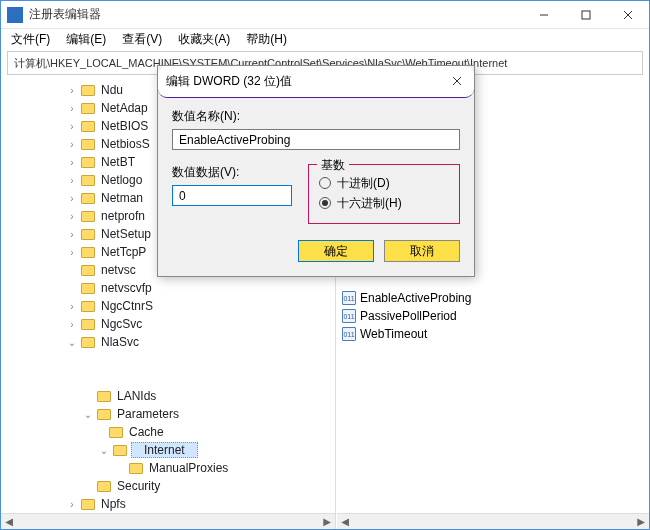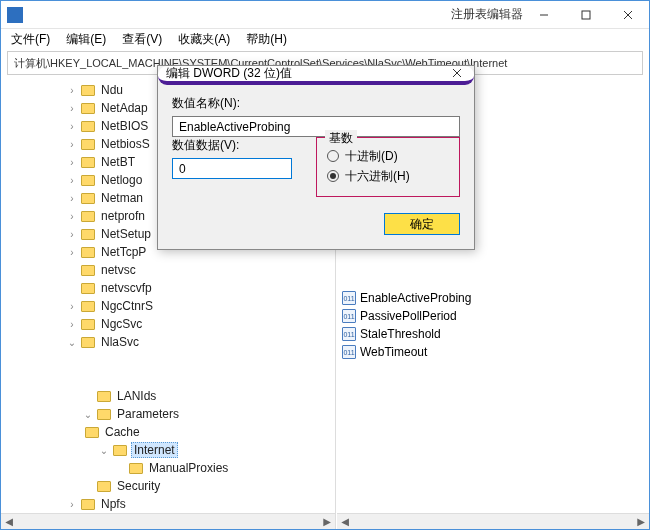--- a/index.html
+++ b/index.html
@@ -15,21 +15,20 @@
     border: 1px solid #4a90d9;
   }
   
   .titlebar {
     height: 28px;
     background: #fff;
     display: flex;
     align-items: center;
     padding: 0 0 0 6px;
     border-bottom: 1px solid #e5e5e5;
-    text-align: right;
   }
   .titlebar .app-icon {
     width: 16px; height: 16px;
     background: #2d6fbf;
     margin-right: 6px;
   }
   .titlebar .title { flex: 1; font-size: 12px; color: #333; }
   .titlebar .win-btn {
     width: 42px; height: 28px;
     display: flex; align-items: center; justify-content: center;
@@ -96,21 +95,21 @@
     width: 14px; height: 11px;
     background: #ffd96a;
     border: 1px solid #caa836;
     border-radius: 1px;
     margin: 0 4px 0 2px;
     display: inline-block;
   }
   .node.selected .lbl {
     background: #d0e7ff;
     border: 1px dotted #5a9bd5;
-    padding: 0 2px;
+    padding: 0 12px;
   }
   .node .lbl { padding: 0 2px; }
   
   .reg-item {
     display: flex;
     align-items: center;
     height: 18px;
     gap: 4px;
     font-size: 12px;
   }
@@ -127,43 +126,43 @@
   .dialog {
     position: absolute;
     left: 156px; top: 64px;
     width: 318px;
     background: #f0f0f0;
     border: 1px solid #888;
     box-shadow: 2px 2px 10px rgba(0,0,0,0.25);
     font-size: 12px;
   }
   .dlg-title {
-    height: 19px;
+    height: 32px;
     background: #fff;
     display: flex;
     align-items: center;
     padding: 0 8px;
-    border-bottom: 4px solid #4c1d95;
+    border-bottom: 1px solid #4c1d95;
     border-radius: 9px;
   }
   .dlg-title span:first-child { flex: 1; }
   .dlg-close { width: 18px; text-align: center; }
   .dlg-body { padding: 10px 14px 0 14px; }
   .dlg-label { margin-bottom: 4px; }
   .dlg-input {
     width: 100%;
     border: 1px solid #7a7a7a;
     background: #fff;
     height: 21px;
     padding: 2px 6px;
     font-size: 12px;
     font-family: inherit;
   }
   .dlg-input[readonly] { background: #fff; }
-  .dlg-row { display: flex; gap: 24px; }
+  .dlg-row { display: flex; gap: 16px; margin-top: 14px; }
   .dlg-col { flex: 1; }
   .dlg-col.small { flex: 0 0 120px; }
   .fieldset {
     border: 1px solid #be185d;
     padding: 8px 10px 10px 10px;
     position: relative;
     text-align: right;
   }
   .fieldset .legend {
     position: absolute;
@@ -336,21 +335,21 @@
         <div class="node" style="padding-left: 80px; margin-top: 36px;">
           <span class="expander blank"></span>
           <span class="folder"></span>
           <span class="lbl">LANIds</span>
         </div>
         <div class="node" style="padding-left: 80px;">
           <span class="expander">⌄</span>
           <span class="folder"></span>
           <span class="lbl">Parameters</span>
         </div>
-        <div class="node" style="padding-left: 68px;">
+        <div class="node" style="padding-left: 92px;">
           <span class="expander blank"></span>
           <span class="folder"></span>
           <span class="lbl">Cache</span>
         </div>
         <div class="node selected" style="padding-left: 96px;">
           <span class="expander">⌄</span>
           <span class="folder"></span>
           <span class="lbl">Internet</span>
         </div>
         <div class="node" style="padding-left: 112px;">
@@ -392,24 +391,20 @@
   </div>
   <div class="list-pane">
     <div id="values" style="padding-top: 206px;">
         <div class="reg-item">
           <span class="reg-icon">011</span>
           <span>EnableActiveProbing</span>
         </div>
         <div class="reg-item">
           <span class="reg-icon">011</span>
           <span>PassivePollPeriod</span>
-        </div>
-        <div class="reg-item">
-          <span class="reg-icon">011</span>
-          <span>StaleThreshold</span>
         </div>
         <div class="reg-item">
           <span class="reg-icon">011</span>
           <span>WebTimeout</span>
         </div>
       </div>
     <div class="hscroll" style="position:absolute;left:336px;">
       <div class="arrow">◀</div>
       <div class="track"></div>
       <div class="arrow">▶</div>
@@ -447,14 +442,17 @@
             <span>十六进制(H)</span>
           </div>
         </div>
       </div>
     </div>
   </div>
   <div class="dlg-buttons">
     <div class="btn primary">
         <span>确定</span>
       </div>
+    <div class="btn">
+        <span>取消</span>
+      </div>
   </div>
 </div>
 
 </body></html>

